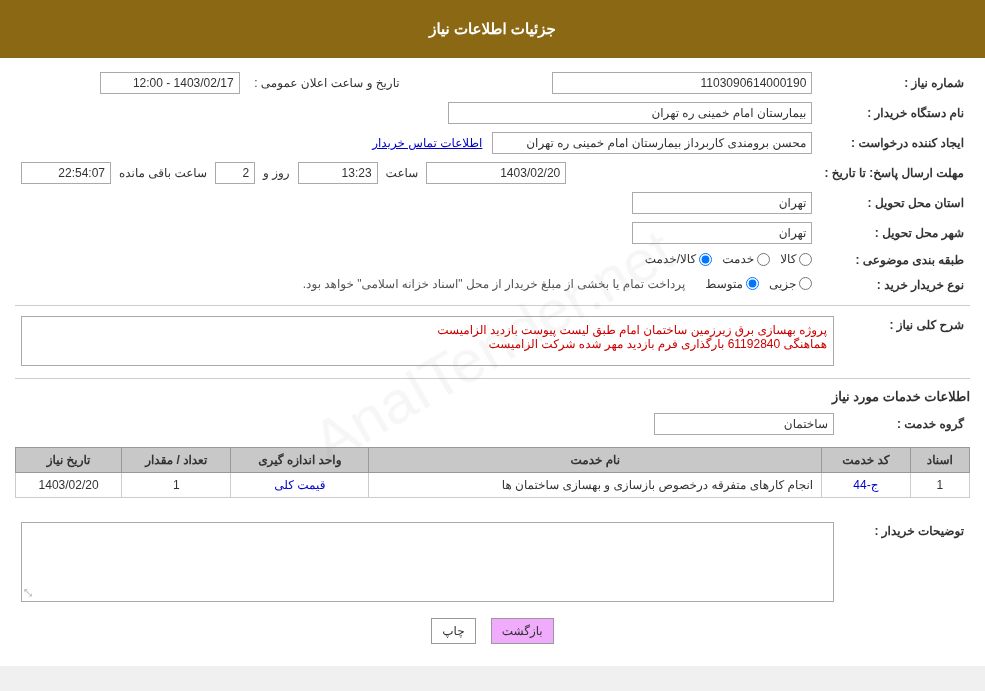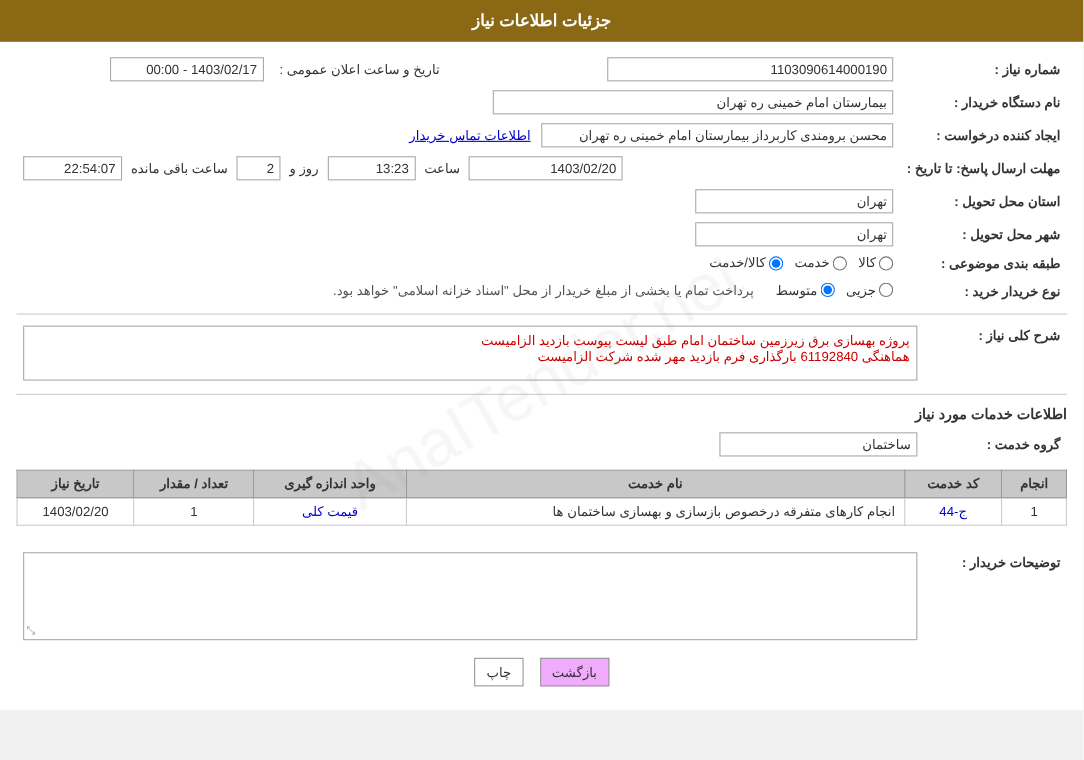--- a/index.html
+++ b/index.html
@@ -12,21 +12,21 @@
     }
     .page-container {
       width: 985px;
       margin: 0 auto;
       background: #fff;
     }
     .header {
       background: #8B6914;
       color: #fff;
       text-align: center;
-      padding: 10px 0;
+      padding: 20px 0;
       font-size: 15px;
       font-weight: bold;
     }
     .content {
       padding: 10px 15px;
     }
     .info-table {
       width: 100%;
       border-collapse: collapse;
       margin-bottom: 8px;
@@ -169,21 +169,21 @@
       <tbody>
           <tr>
         <td class="label-cell">شماره نیاز :</td>
         <td class="value-cell">
           <span class="input-box input-wide">1103090614000190</span>
         </td>
         <td style="width:160px">
           <span>تاریخ و ساعت اعلان عمومی :</span>
         </td>
         <td>
-          <span class="input-box input-date">1403/02/17 - 00:00</span>
+          <span class="input-box input-date">1403/02/17 - 12:00</span>
         </td>
       </tr>
 
       <tr>
         <td class="label-cell">نام دستگاه خریدار :</td>
         <td class="value-cell" colspan="3">
           <span class="input-box" style="width:364px;display:inline-block;">بیمارستان امام خمینی ره  تهران</span>
         </td>
       </tr>
 
@@ -291,21 +291,21 @@
         <td>
           <span class="input-box input-medium">ساختمان</span>
         </td>
       </tr>
     </tbody>
       </table>
 
     <table class="service-table">
       <thead>
         <tr>
-          <th>انجام</th>
+          <th>اسناد</th>
           <th>کد خدمت</th>
           <th>نام خدمت</th>
           <th>واحد اندازه گیری</th>
           <th>تعداد / مقدار</th>
           <th>تاریخ نیاز</th>
         </tr>
       </thead>
       <tbody id="services-tbody">
       <tr>
       <td>1</td>

